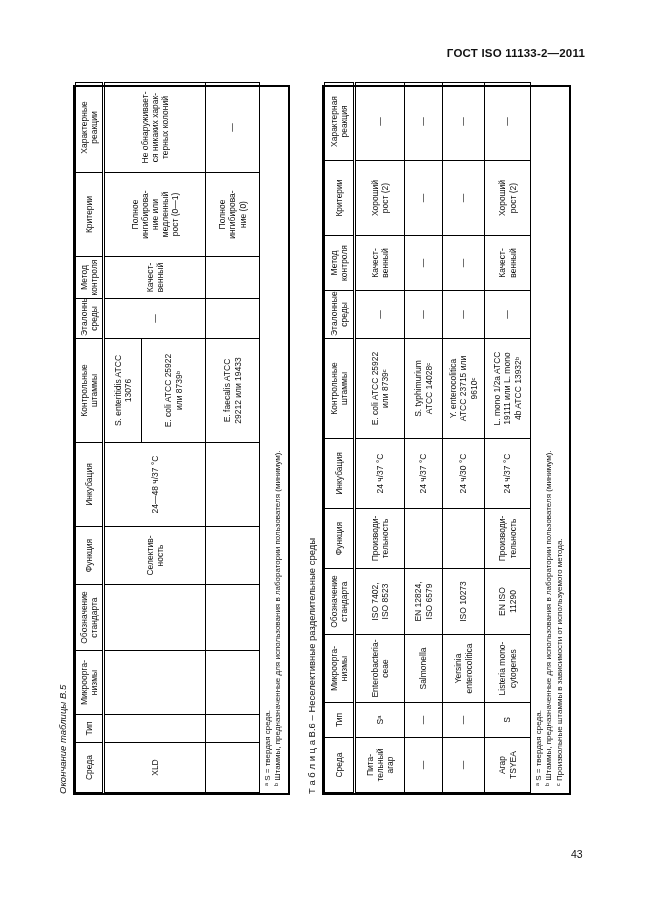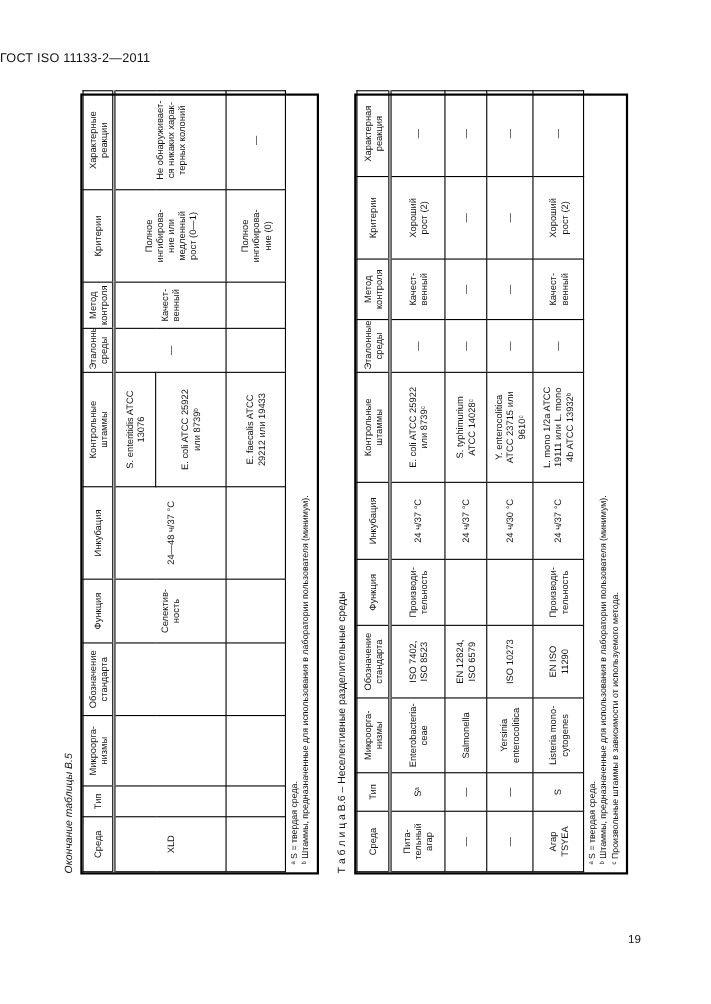--- a/index.html
+++ b/index.html
@@ -1,22 +1,22 @@
 <!DOCTYPE html>
 <html><head>
 <meta charset="utf-8">
 <style>
   html,body { margin:0; padding:0; background:#fff; }
   .page {
     position:relative; width:646px; height:913px; background:#ffffff;
     font-family:"Liberation Sans", sans-serif; color:#111; overflow:hidden;
   }
   .doc-header {
-    position:absolute; top:47px; left:0; width:585px; 
-    font-weight:normal; font-size:11.5px; letter-spacing:.2px;
+    position:absolute; top:47px; left:0; width:585px; text-align:right;
+    font-weight:bold; font-size:11.5px; letter-spacing:.2px;
   }
   .page-number { position:absolute; left:571px; top:848px; font-size:10.5px; }
 
   
   .rot-block { position:absolute; transform:rotate(-90deg); transform-origin:0 0; width:710px; }
   .block1 { left:57px;  top:795px; }
   .block2 { left:306px; top:795px; }
 
   .caption { font-size:9.5px; margin:0 0 5px 1px; color:#111; }
   .block1 .caption { font-style:italic; }
@@ -243,15 +243,15 @@
           </tbody>
         </table>
       <div class="footnotes" id="foot-1">
           <div>ᵃ S = твердая среда.</div>
           <div>ᵇ Штаммы, предназначенные для использования в лаборатории пользователя (минимум).</div>
           <div>ᶜ Произвольные штаммы в зависимости от используемого метода.</div>
         </div>
     </div>
   </div>
 
-  <div class="page-number">19</div>
+  <div class="page-number">43</div>
 
 </div>
 
 </body></html>

